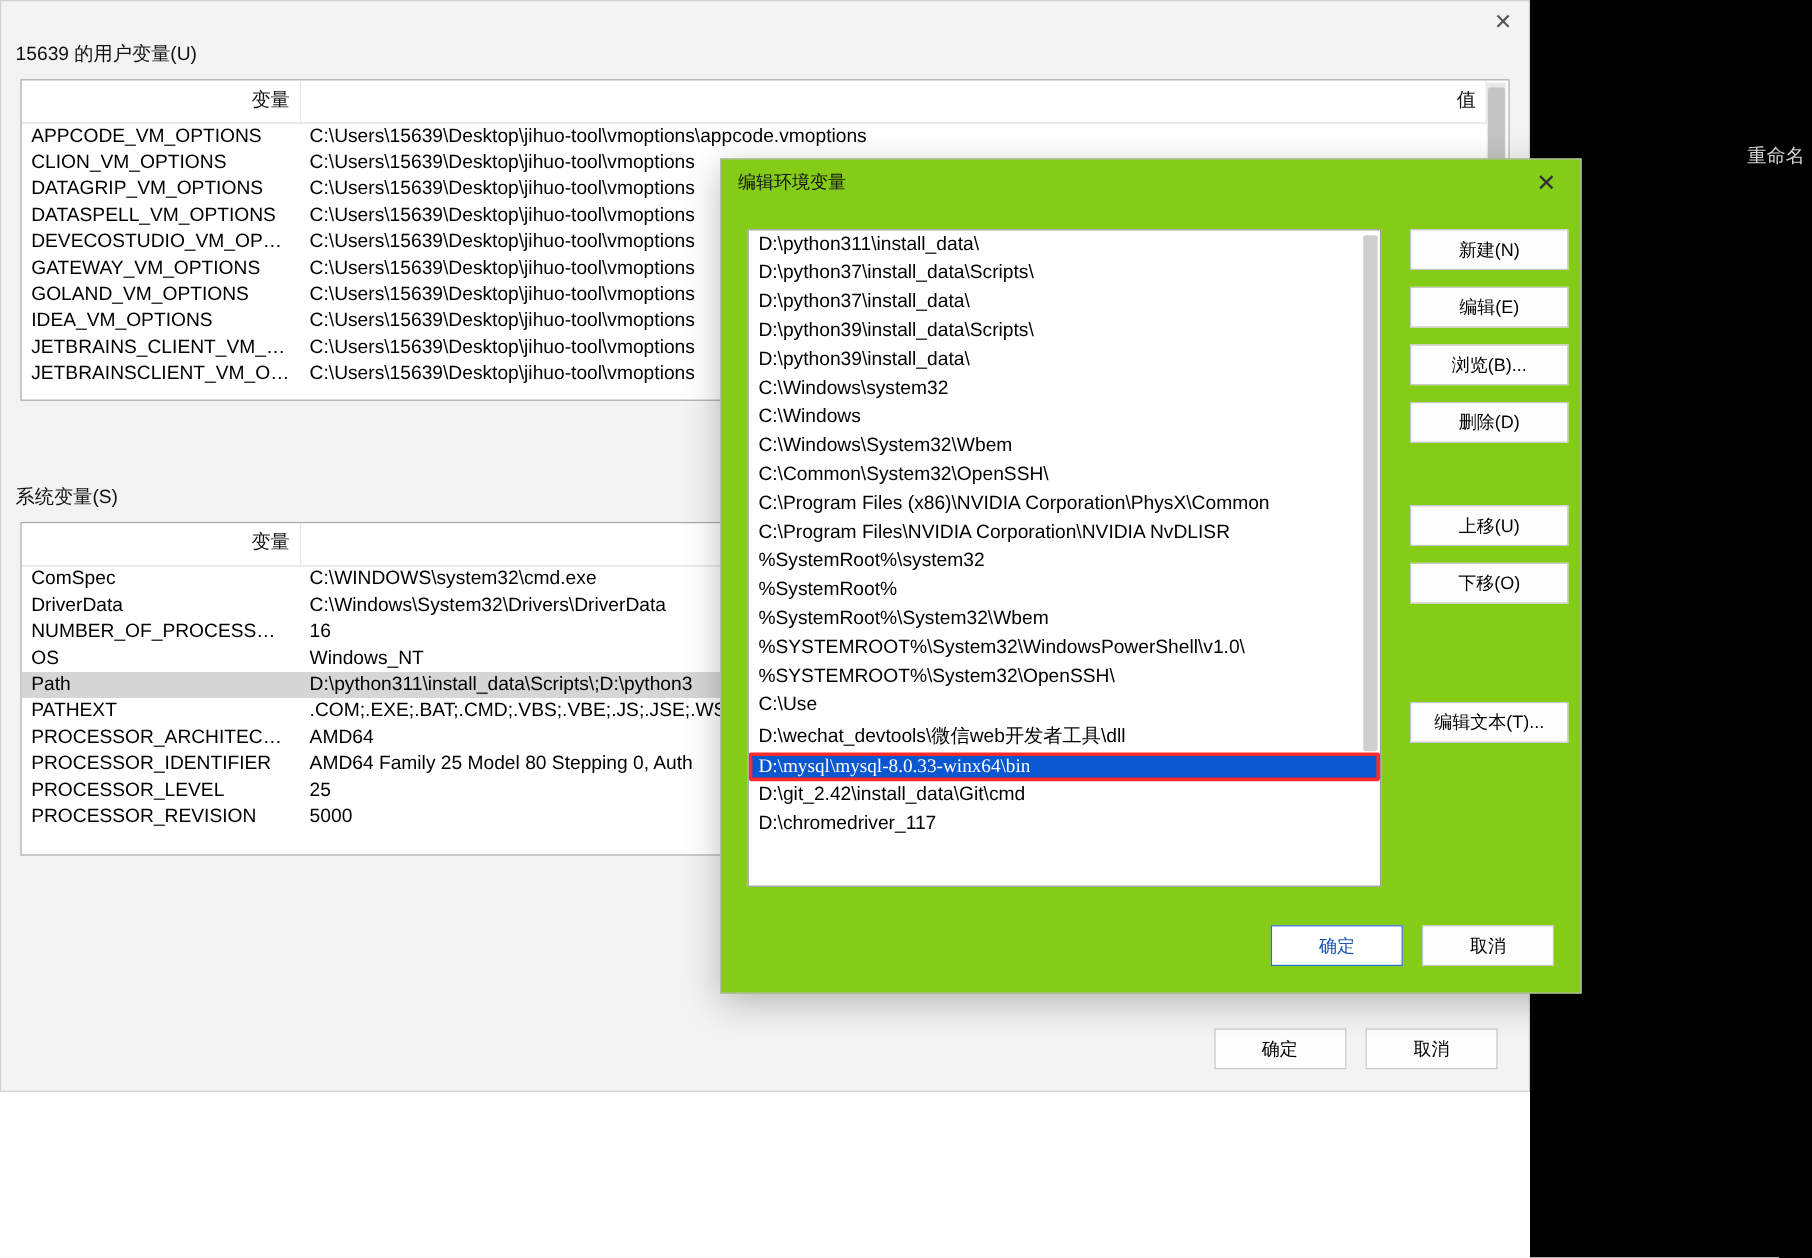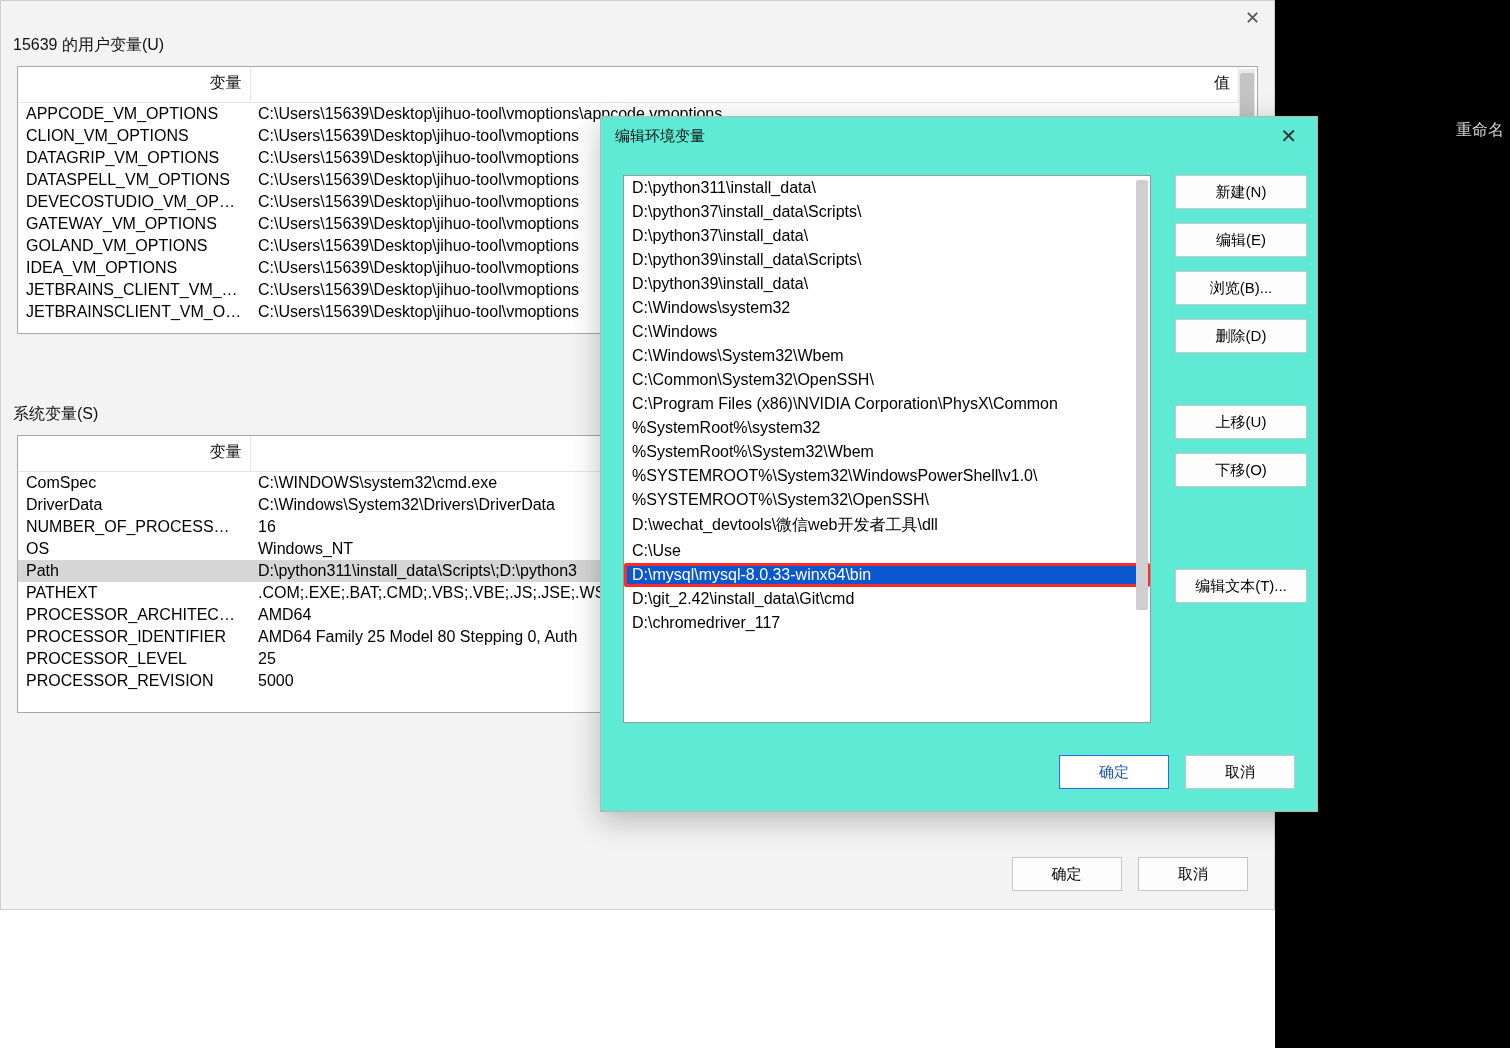--- a/index.html
+++ b/index.html
@@ -118,24 +118,24 @@
     position: absolute;
     top: 120px; right: 6px;
     color: #d4d4d4;
     font-size: 16px;
     writing-mode: horizontal-tb;
   }
 
   
   .edit-dialog {
     position: absolute;
-    left: 600px; top: 116px;
+    left: 600px; top: 132px;
     width: 718px;
     height: 696px;
-    background: #5eead4;
+    background: #84cc16;
     border: 1px solid #b7b7b7;
     box-shadow: 0 8px 28px rgba(0,0,0,0.25);
   }
   .edit-head {
     height: 38px;
     display: flex;
     align-items: center;
     padding: 0 12px 0 14px;
     font-size: 15px;
     color: #111;
@@ -167,20 +167,21 @@
   .path-list li {
     padding: 3px 6px 3px 8px;
     font-size: 16px;
     white-space: nowrap;
     overflow: hidden;
     cursor: default;
   }
   .path-list li.selected {
     background: #0b57d0;
     color: #fff;
+    font-family: Liberation Serif, serif;
   }
   .hilite-box {
     pointer-events: none;
     border: 3px solid #ff2a2a;
     border-radius: 2px;
   }
   .path-scroll-thumb {
     position: absolute;
     right: 2px; top: 4px;
     width: 12px; height: 430px;
@@ -350,26 +351,28 @@
           <li>D:\python311\install_data\</li>
           <li>D:\python37\install_data\Scripts\</li>
           <li>D:\python37\install_data\</li>
           <li>D:\python39\install_data\Scripts\</li>
           <li>D:\python39\install_data\</li>
           <li>C:\Windows\system32</li>
           <li>C:\Windows</li>
           <li>C:\Windows\System32\Wbem</li>
           <li>C:\Common\System32\OpenSSH\</li>
           <li>C:\Program Files (x86)\NVIDIA Corporation\PhysX\Common</li>
+          <li>C:\Program Files\NVIDIA Corporation\NVIDIA NvDLISR</li>
           <li>%SystemRoot%\system32</li>
+          <li>%SystemRoot%</li>
           <li>%SystemRoot%\System32\Wbem</li>
           <li>%SYSTEMROOT%\System32\WindowsPowerShell\v1.0\</li>
           <li>%SYSTEMROOT%\System32\OpenSSH\</li>
+          <li>C:\Use</li>
           <li>D:\wechat_devtools\微信web开发者工具\dll</li>
-          <li>C:\Use</li>
           <li class="selected hilite-box" style="padding: 0px 3px 0px 5px;">D:\mysql\mysql-8.0.33-winx64\bin</li>
           <li>D:\git_2.42\install_data\Git\cmd</li>
           <li>D:\chromedriver_117</li>
         </ul>
     </div>
 
     <div class="edit-buttons">
       <button>新建(N)</button>
       <button>编辑(E)</button>
       <button>浏览(B)...</button>

